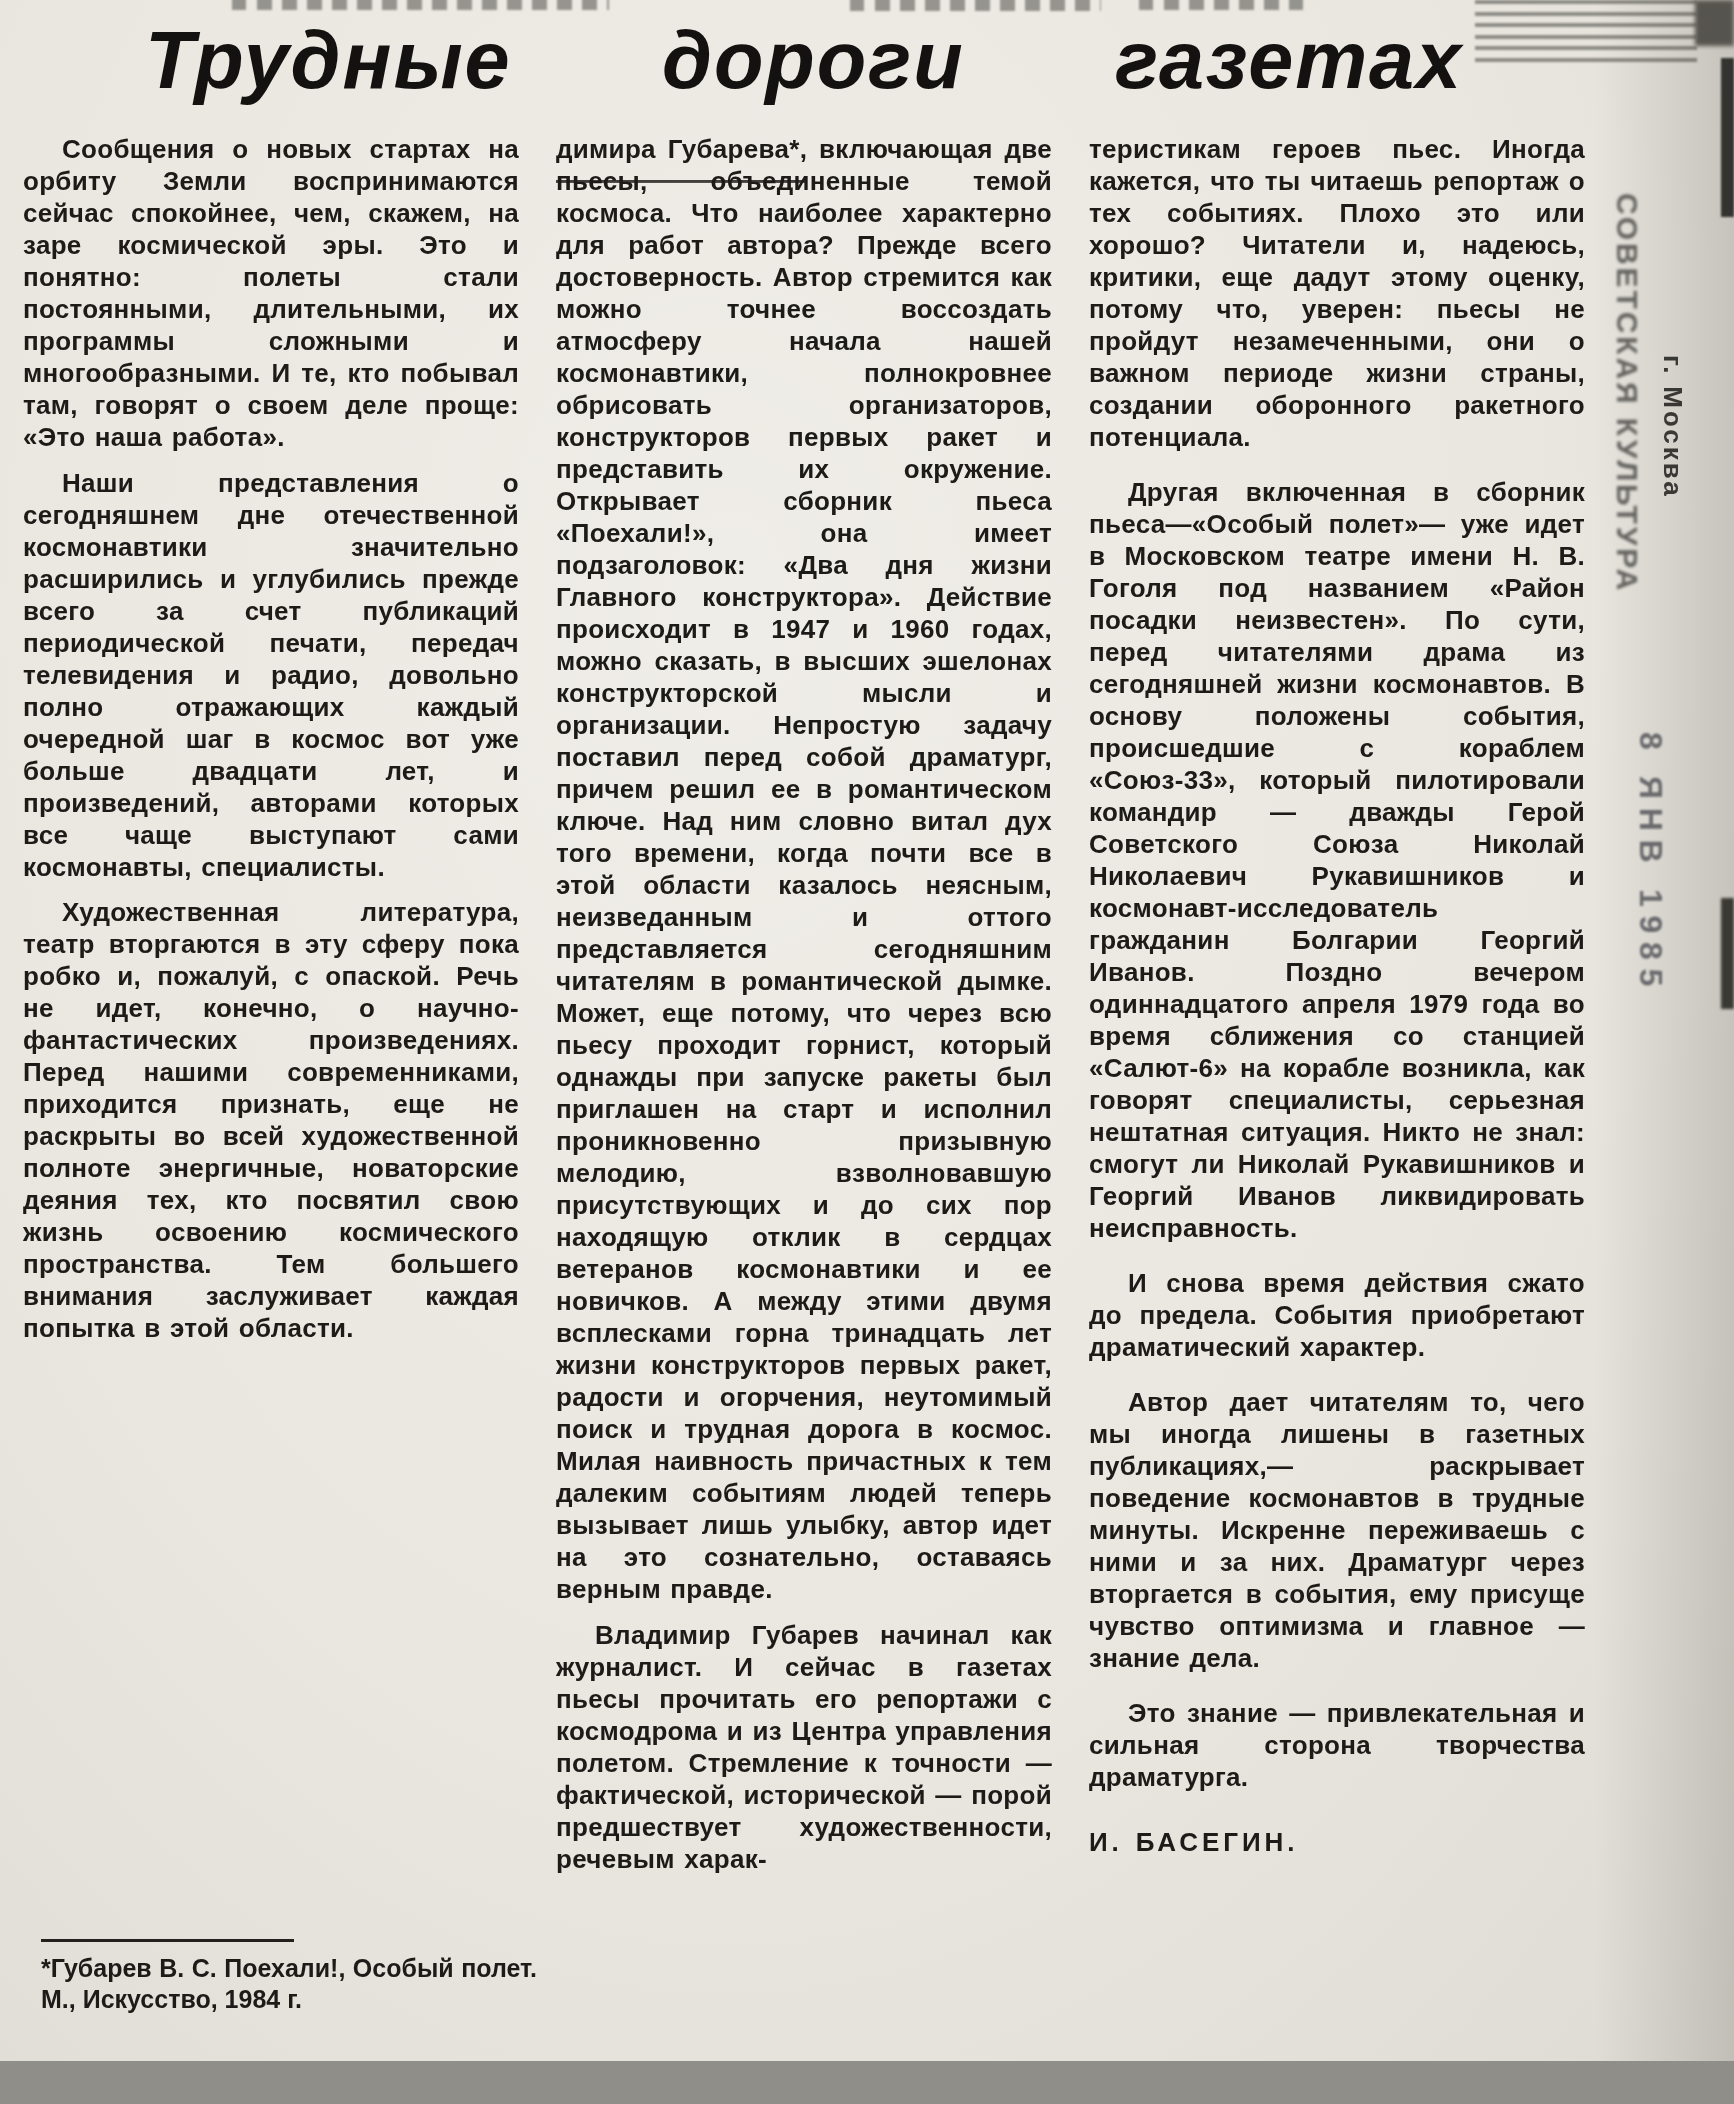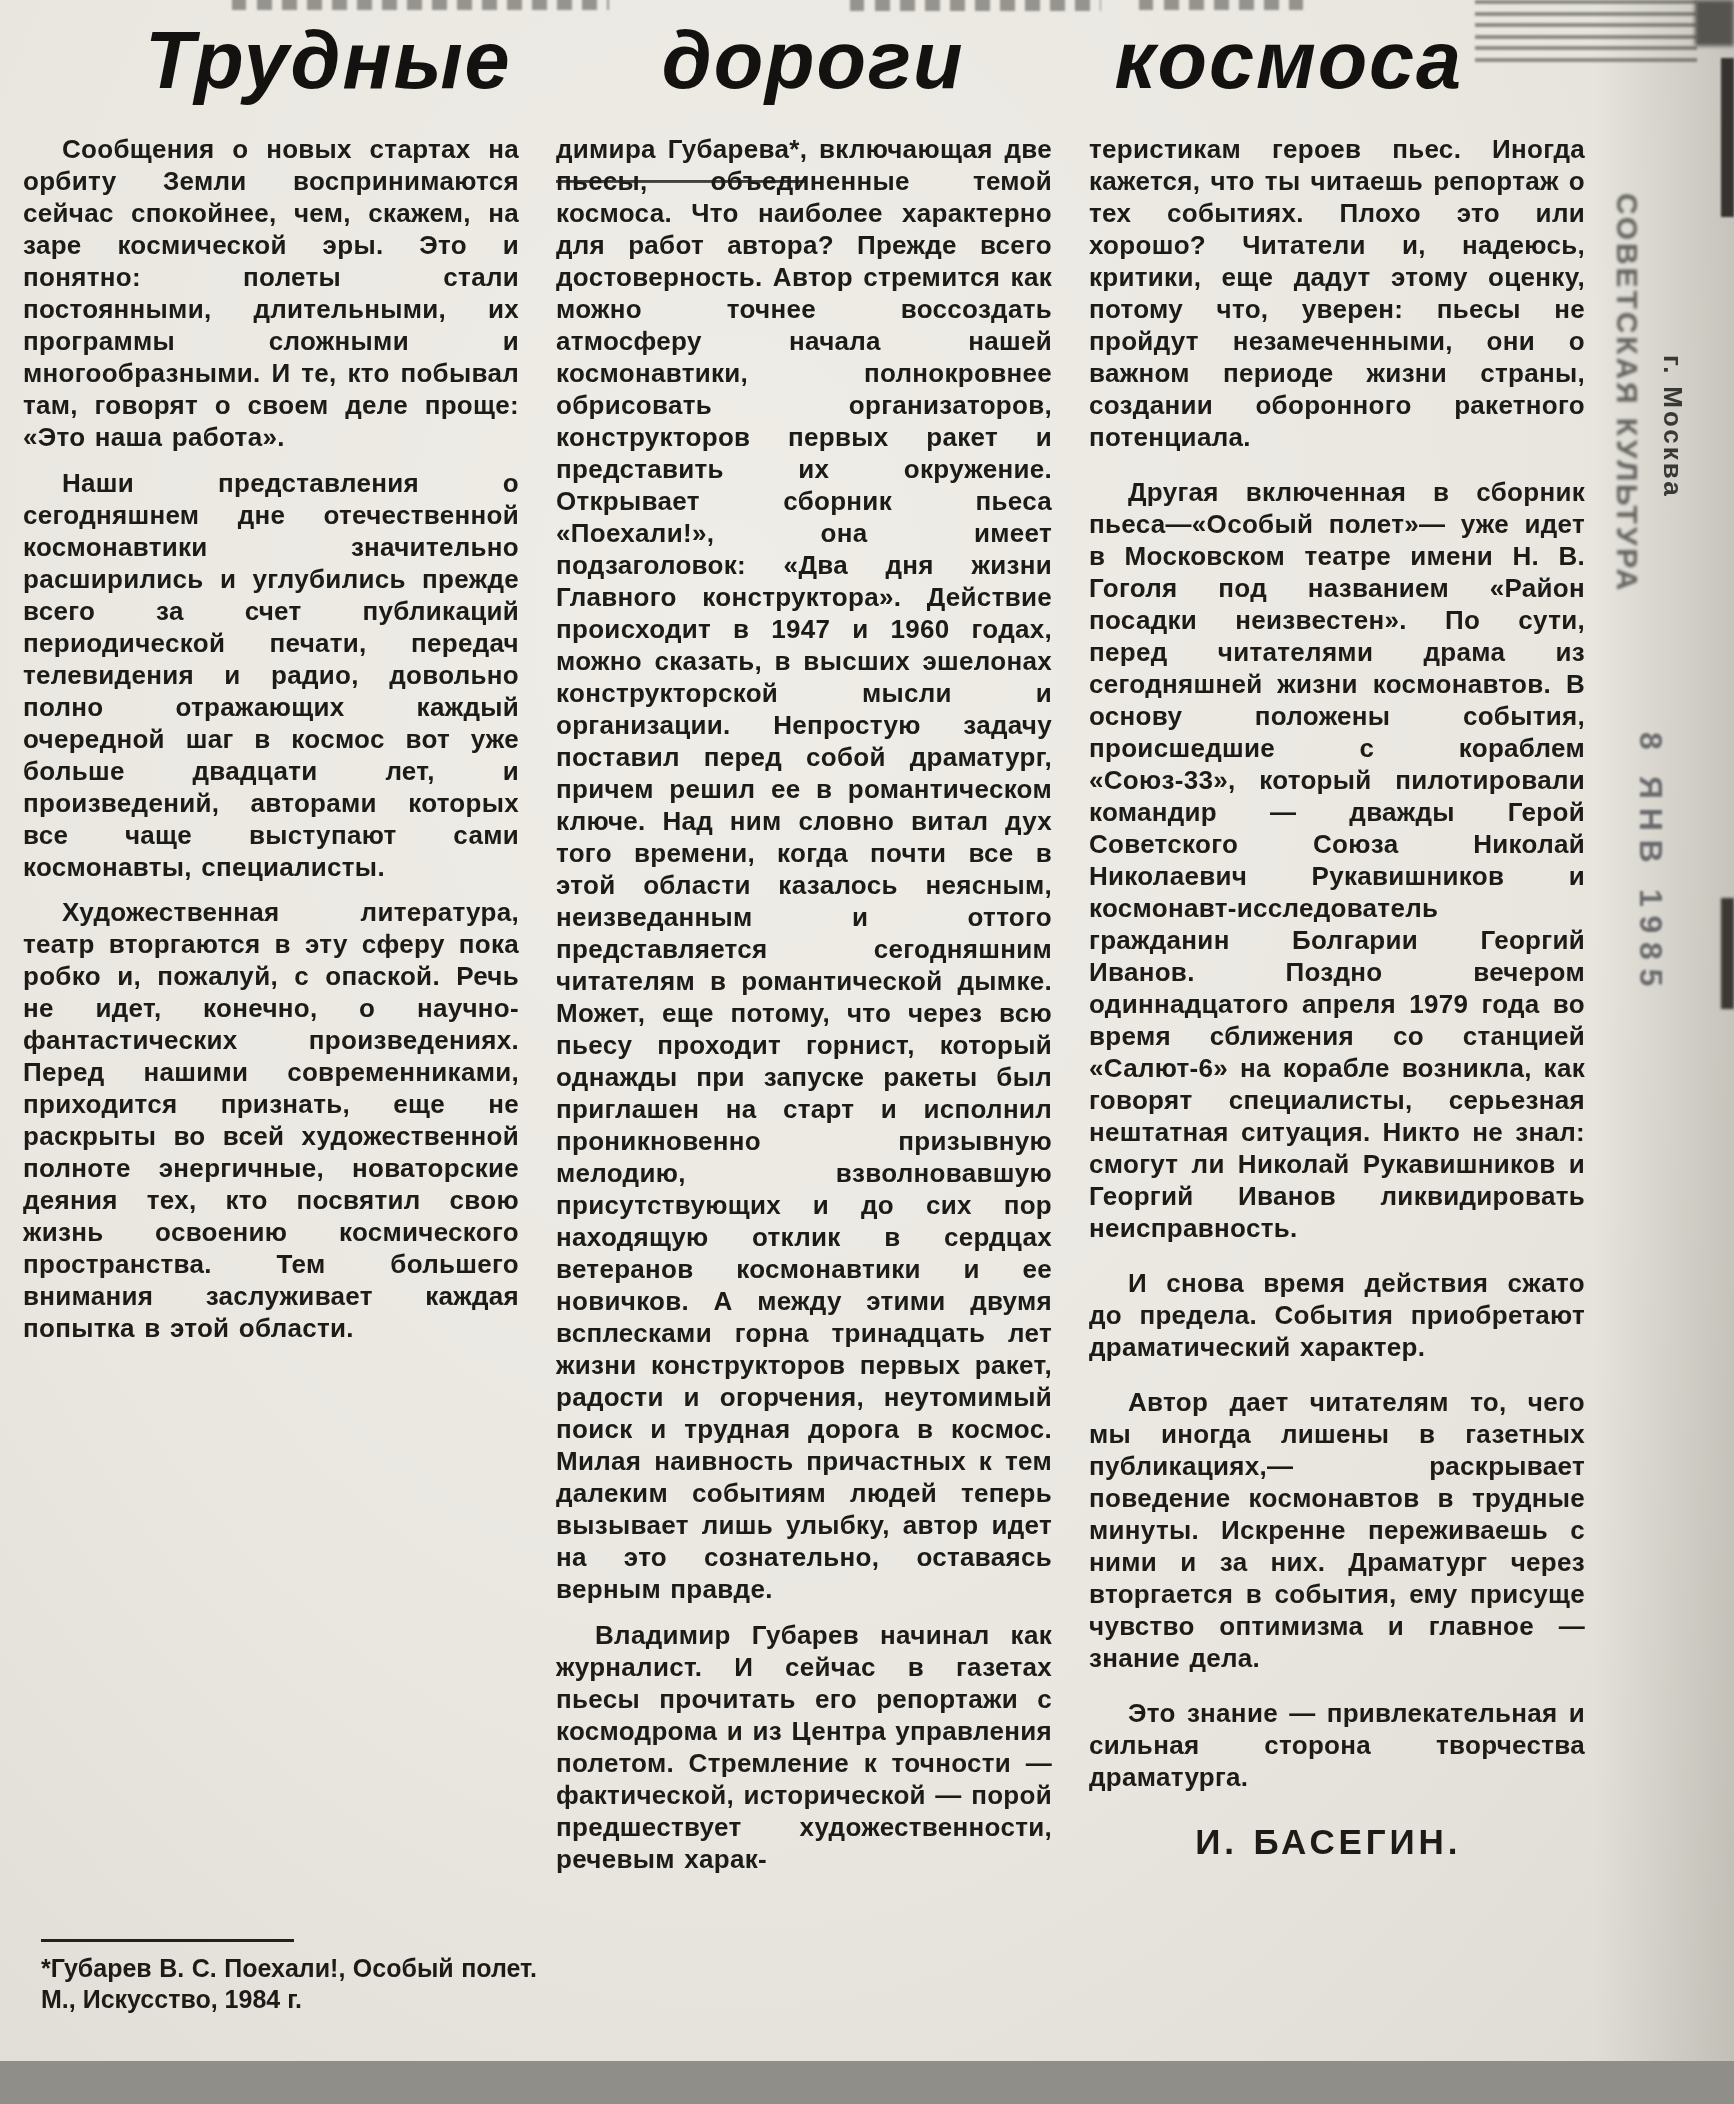--- a/index.html
+++ b/index.html
@@ -76,25 +76,25 @@
   .footnote-rule {
     width: 253px;
     height: 2.9px;
     background: #22211e;
     margin-bottom: 11.6px;
   }
 
   
   .byline {
     margin-top: 33px;
-    text-align: center;
+    text-align: left;
     padding-right: 17.4px;
     letter-spacing: 3.9px;
     font-weight: 700;
-    font-size: 35px;
+    font-size: 26px;
   }
 
   
   .stamp-pub {
     position: absolute;
     left: 1610px;
     top: 193px;
     writing-mode: vertical-rl;
     font-size: 30px;
     font-weight: 700;
@@ -163,21 +163,21 @@
   <div class="artifact frag" style="left:1139px; top:-2.9px; width:164px;"></div>
   <div class="artifact frag-block" style="left:1475px; top:0; width:222px; height:70px;"></div>
   <div class="artifact edge-corner"></div>
   <div class="artifact edge-dark-1"></div>
   <div class="artifact edge-dark-2"></div>
   <div class="artifact bottom-line"></div>
 
   <h1 class="title">
       <span>Трудные</span>
       <span>дороги</span>
-      <span>космоса</span>
+      <span>газетах</span>
     </h1>
 
   <div class="columns">
     <div class="col">
         <p class="para">Сообщения о новых стартах на орбиту Земли воспринимаются сейчас спокойнее, чем, скажем, на заре космической эры. Это и понятно: полеты стали постоянными, длительными, их программы сложными и многообразными. И те, кто побывал там, говорят о своем деле проще: «Это наша работа».</p>
         <p class="para">Наши представления о сегодняшнем дне отечественной космонавтики значительно расширились и углубились прежде всего за счет публикаций периодической печати, передач телевидения и радио, довольно полно отражающих каждый очередной шаг в космос вот уже больше двадцати лет, и произведений, авторами которых все чаще выступают сами космонавты, специалисты.</p>
         <p class="para">Художественная литература, театр вторгаются в эту сферу пока робко и, пожалуй, с опаской. Речь не идет, конечно, о научно-фантастических произведениях. Перед нашими современниками, приходится признать, еще не раскрыты во всей художественной полноте энергичные, новаторские деяния тех, кто посвятил свою жизнь освоению космического пространства. Тем большего внимания заслуживает каждая попытка в этой области.</p>
       </div>
     <div class="col">
         <p class="para no-indent"><span class="hand-underline">димира Губарева*,</span> включающая две пьесы, объединенные темой космоса. Что наиболее характерно для работ автора? Прежде всего достоверность. Автор стремится как можно точнее воссоздать атмосферу начала нашей космонавтики, полнокровнее обрисовать организаторов, конструкторов первых ракет и представить их окружение. Открывает сборник пьеса «Поехали!», она имеет подзаголовок: «Два дня жизни Главного конструктора». Действие происходит в 1947 и 1960 годах, можно сказать, в высших эшелонах конструкторской мысли и организации. Непростую задачу поставил перед собой драматург, причем решил ее в романтическом ключе. Над ним словно витал дух того времени, когда почти все в этой области казалось неясным, неизведанным и оттого представляется сегодняшним читателям в романтической дымке. Может, еще потому, что через всю пьесу проходит горнист, который однажды при запуске ракеты был приглашен на старт и исполнил проникновенно призывную мелодию, взволновавшую присутствующих и до сих пор находящую отклик в сердцах ветеранов космонавтики и ее новичков. А между этими двумя всплесками горна тринадцать лет жизни конструкторов первых ракет, радости и огорчения, неутомимый поиск и трудная дорога в космос. Милая наивность причастных к тем далеким событиям людей теперь вызывает лишь улыбку, автор идет на это сознательно, оставаясь верным правде.</p>

